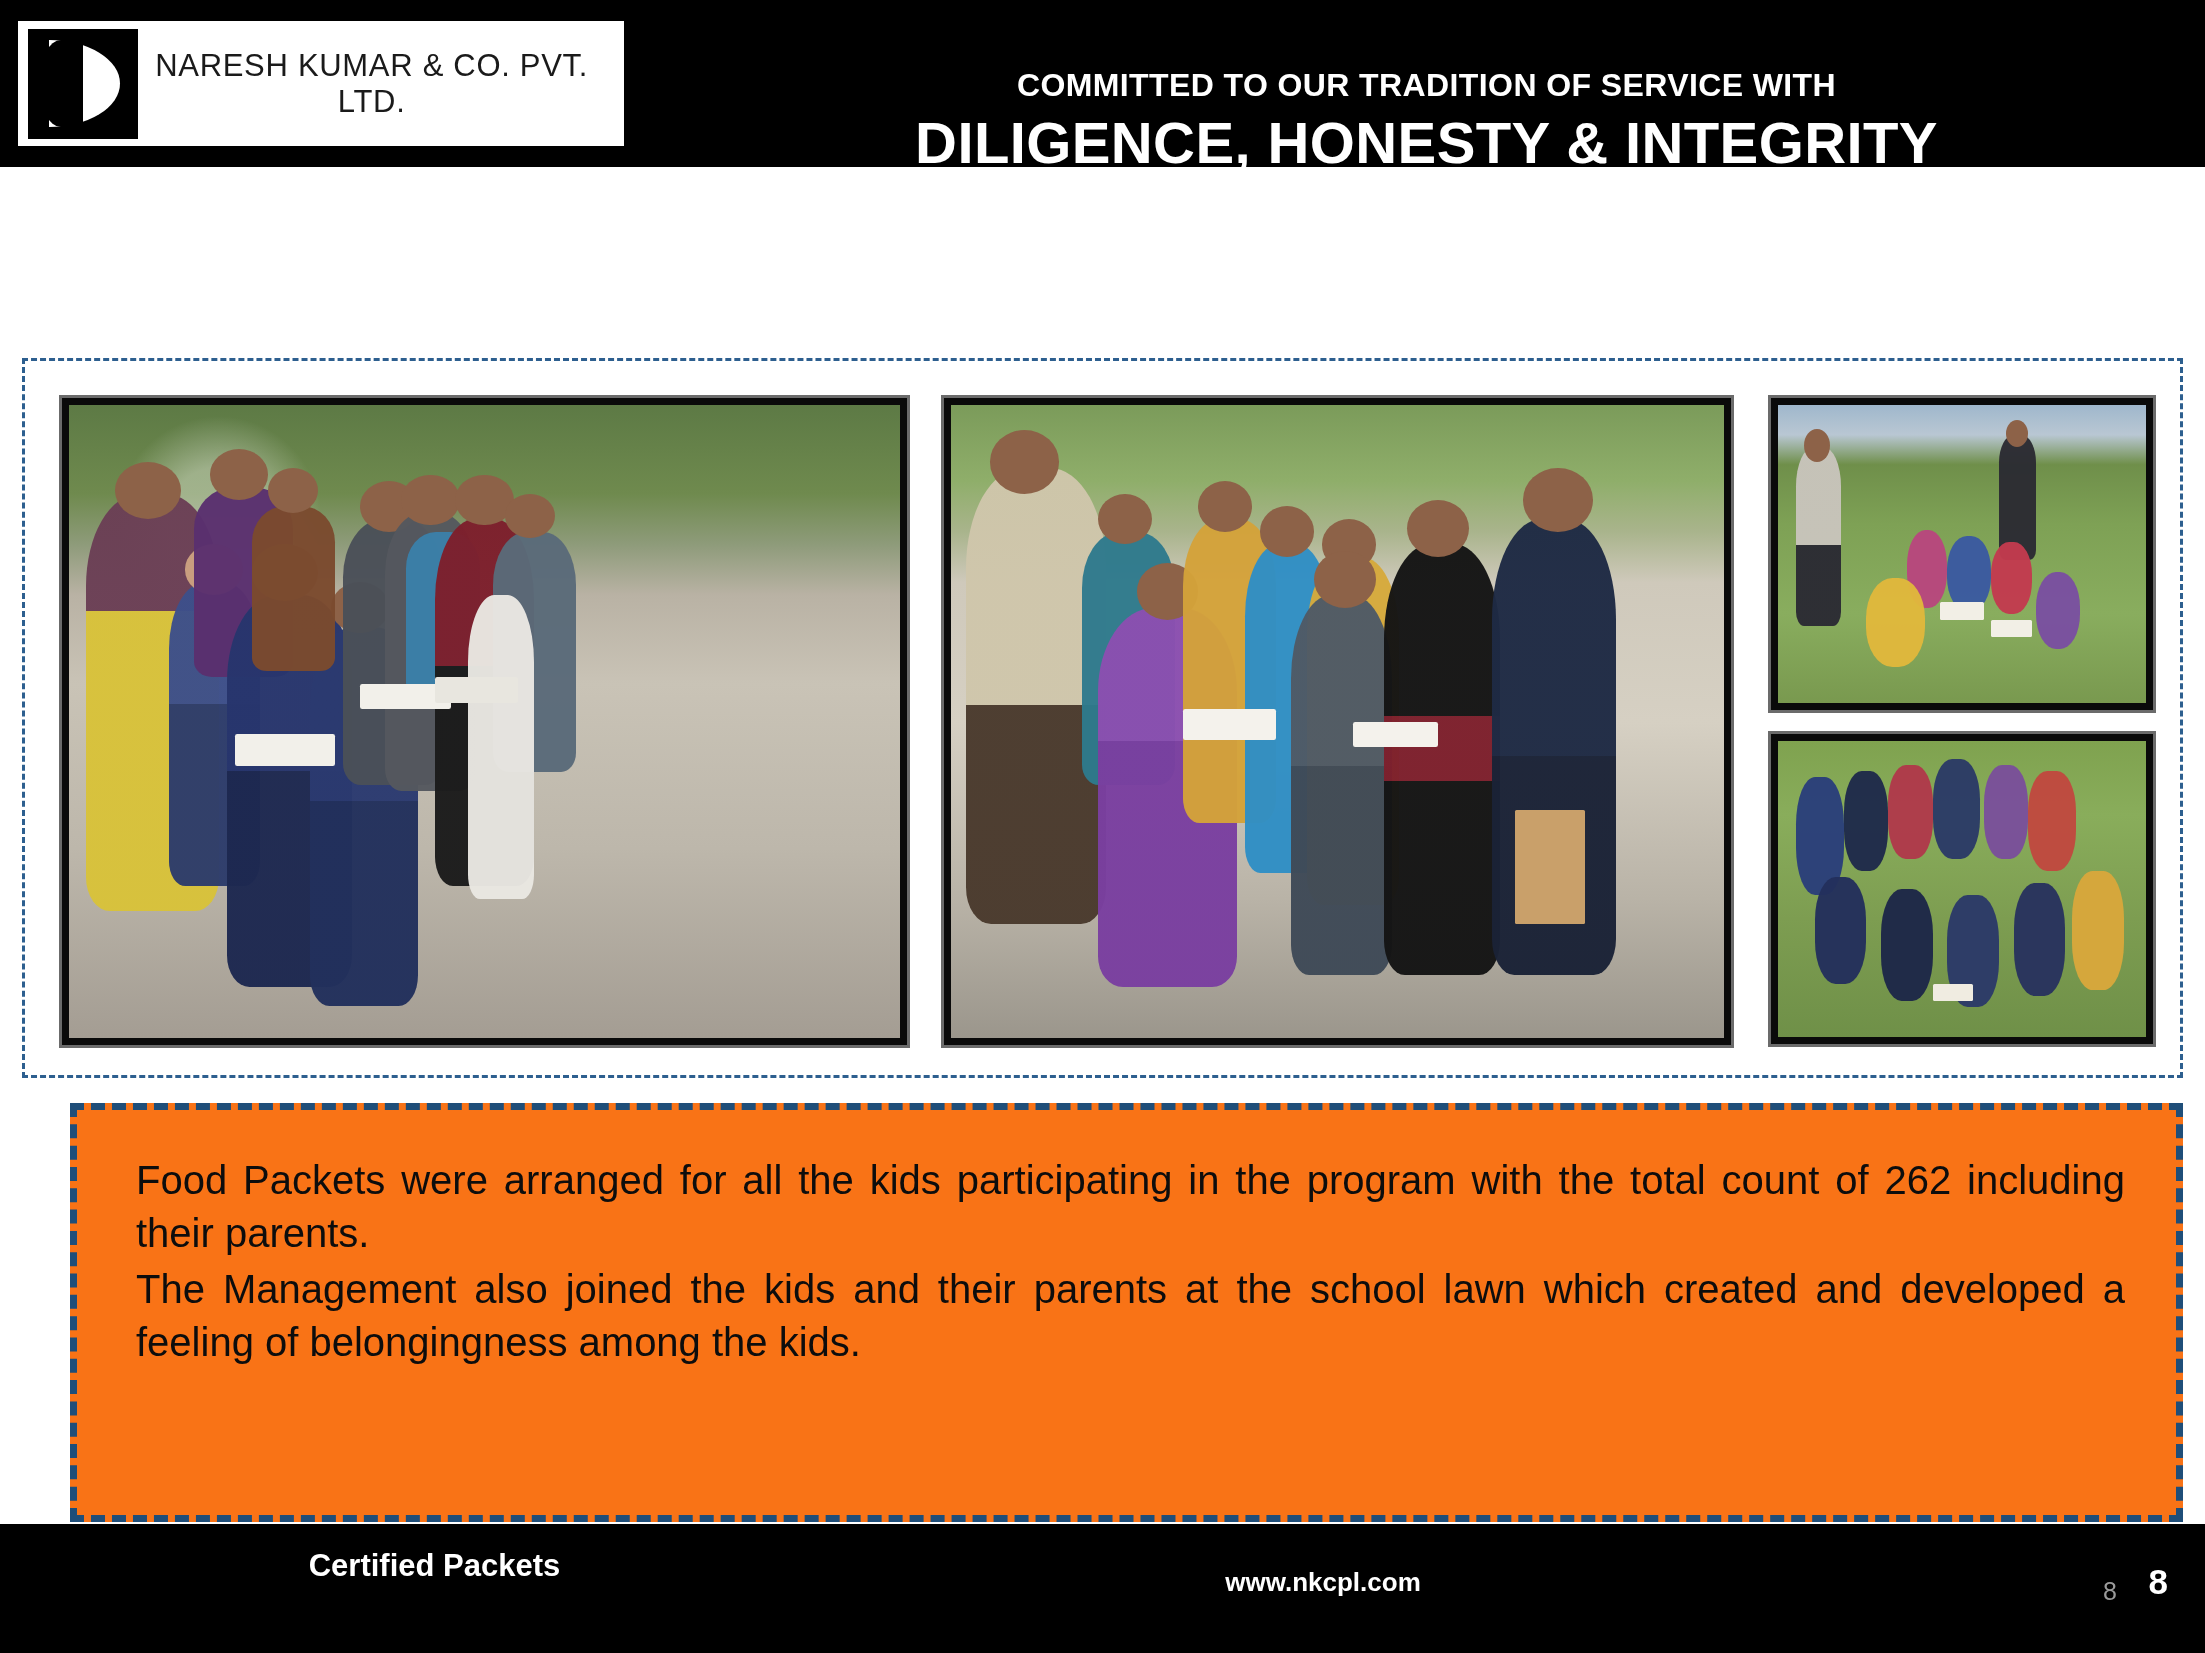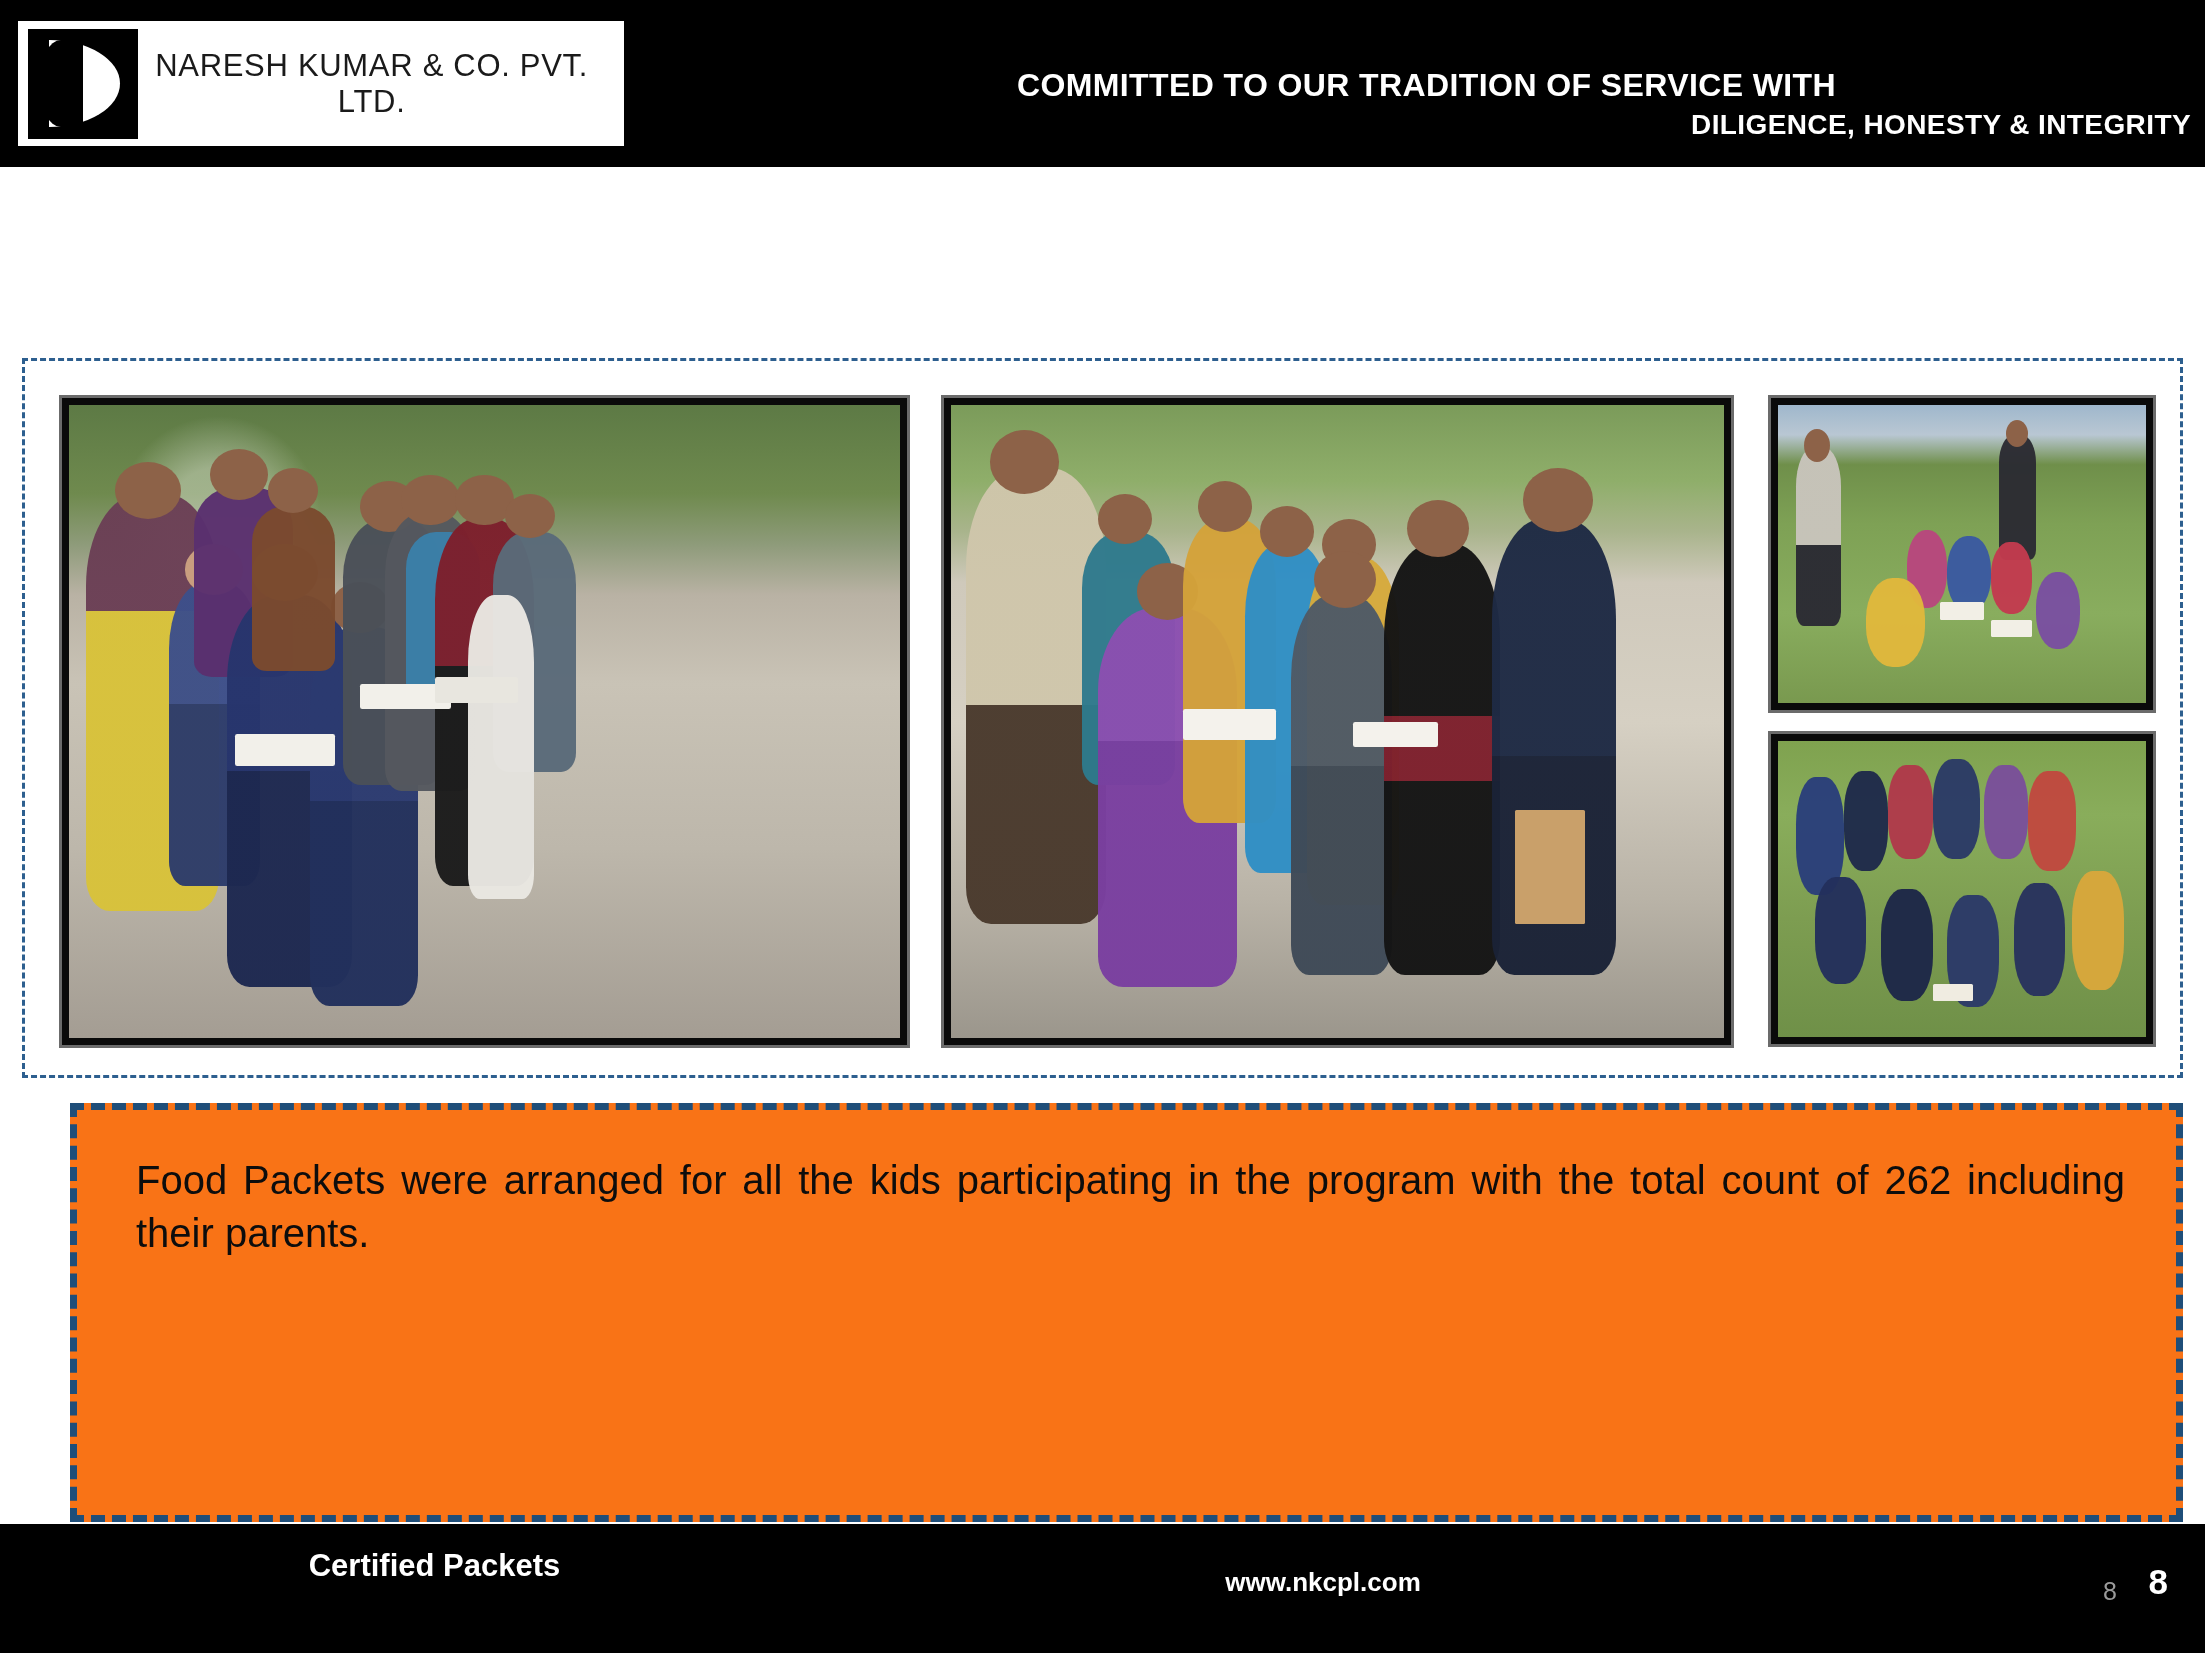--- a/index.html
+++ b/index.html
@@ -68,25 +68,24 @@
     text-align: center;
     color: #ffffff;
     margin-top: 40px;
   }
   .header-tagline .line1 {
     font-size: 32px;
     font-weight: bold;
     letter-spacing: 0.4px;
   }
   .header-tagline .line2 {
-    font-size: 28px;
+    font-size: 58px;
     font-weight: bold;
     margin-top: 5.9px;
     letter-spacing: 0.4px;
-    text-align: right;
   }
 
   
   .title-band {
     position: absolute; left: 0; top: 171px;
     width: 2205px; height: 168px;
     background: #5b8fc9;
     border-top: 2.9px solid #ffffff;
   }
   .title-pill {
@@ -309,20 +308,21 @@
         <div class="fig" style="left:80%;top:44%;width:14%;height:40%;background:#d8a73c;border-radius:40%;"></div>
         <div style="position:absolute;left:42%;top:82%;width:11%;height:6%;background:#f0ece1;border-radius:1.5px;"></div>
       </div>
     </div>
 
   </div>
 
   <div class="text-box">
     <div class="text-body">
       <p class="p1">Food Packets were arranged for all the kids participating in the program with the total count of 262 including their parents.</p>
+      <p class="p2">The Management also joined the kids and their parents at the school lawn which created and developed a feeling of belongingness among the kids.</p>
     </div>
   </div>
 
   <div class="footer">
     <div class="footer-left">
       <div class="l2">Certified Packets</div>
     </div>
     <div class="footer-center">www.nkcpl.com</div>
     <div class="footer-page-small">8</div>
     <div class="footer-page">8</div>

